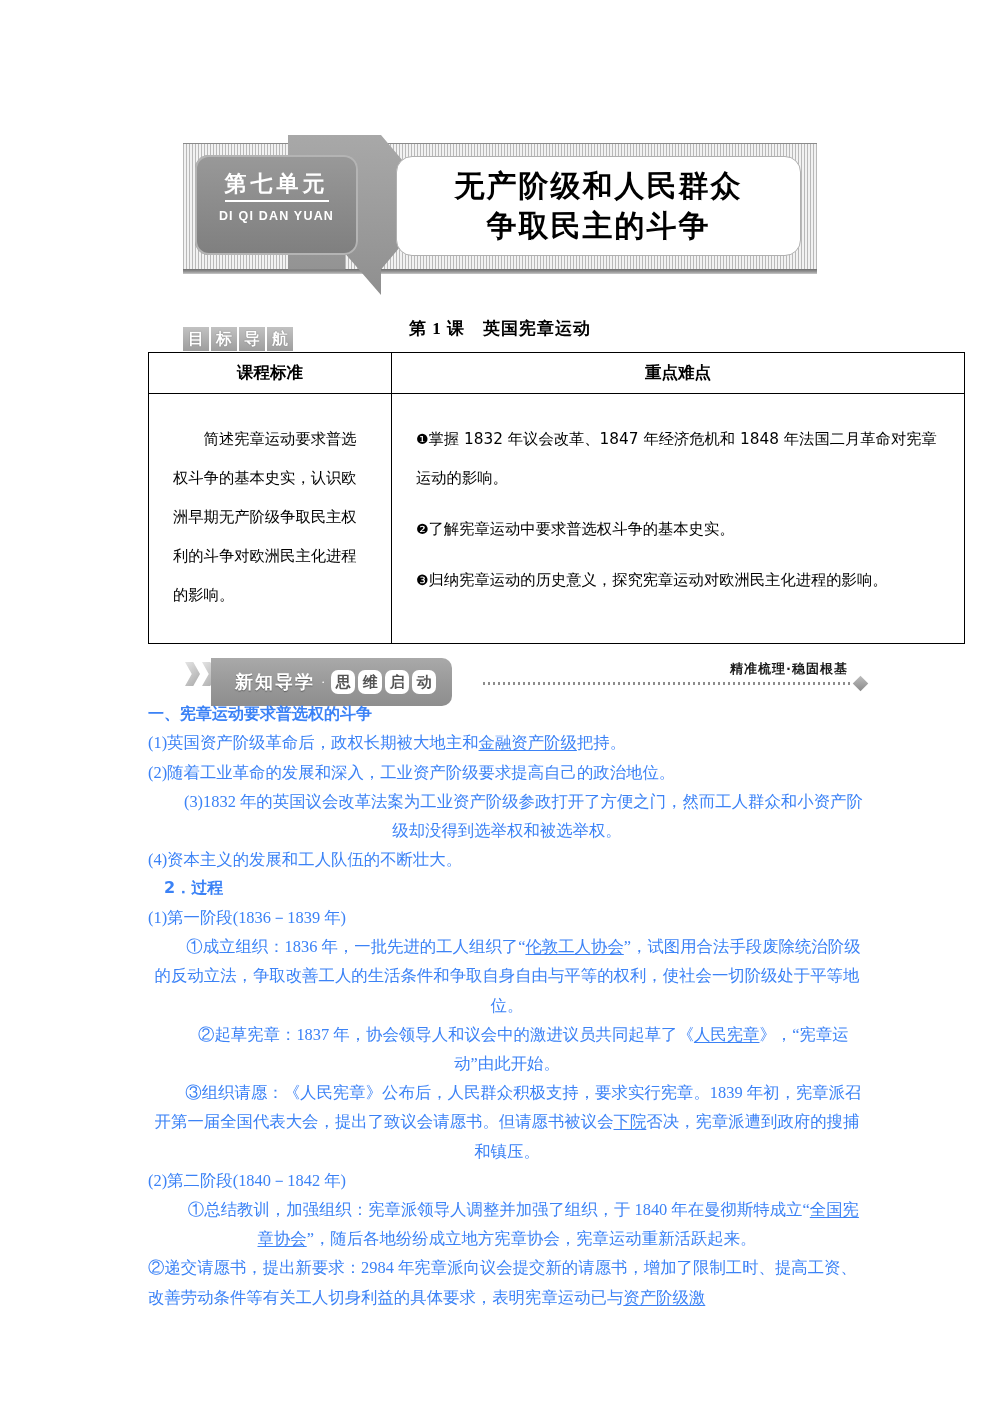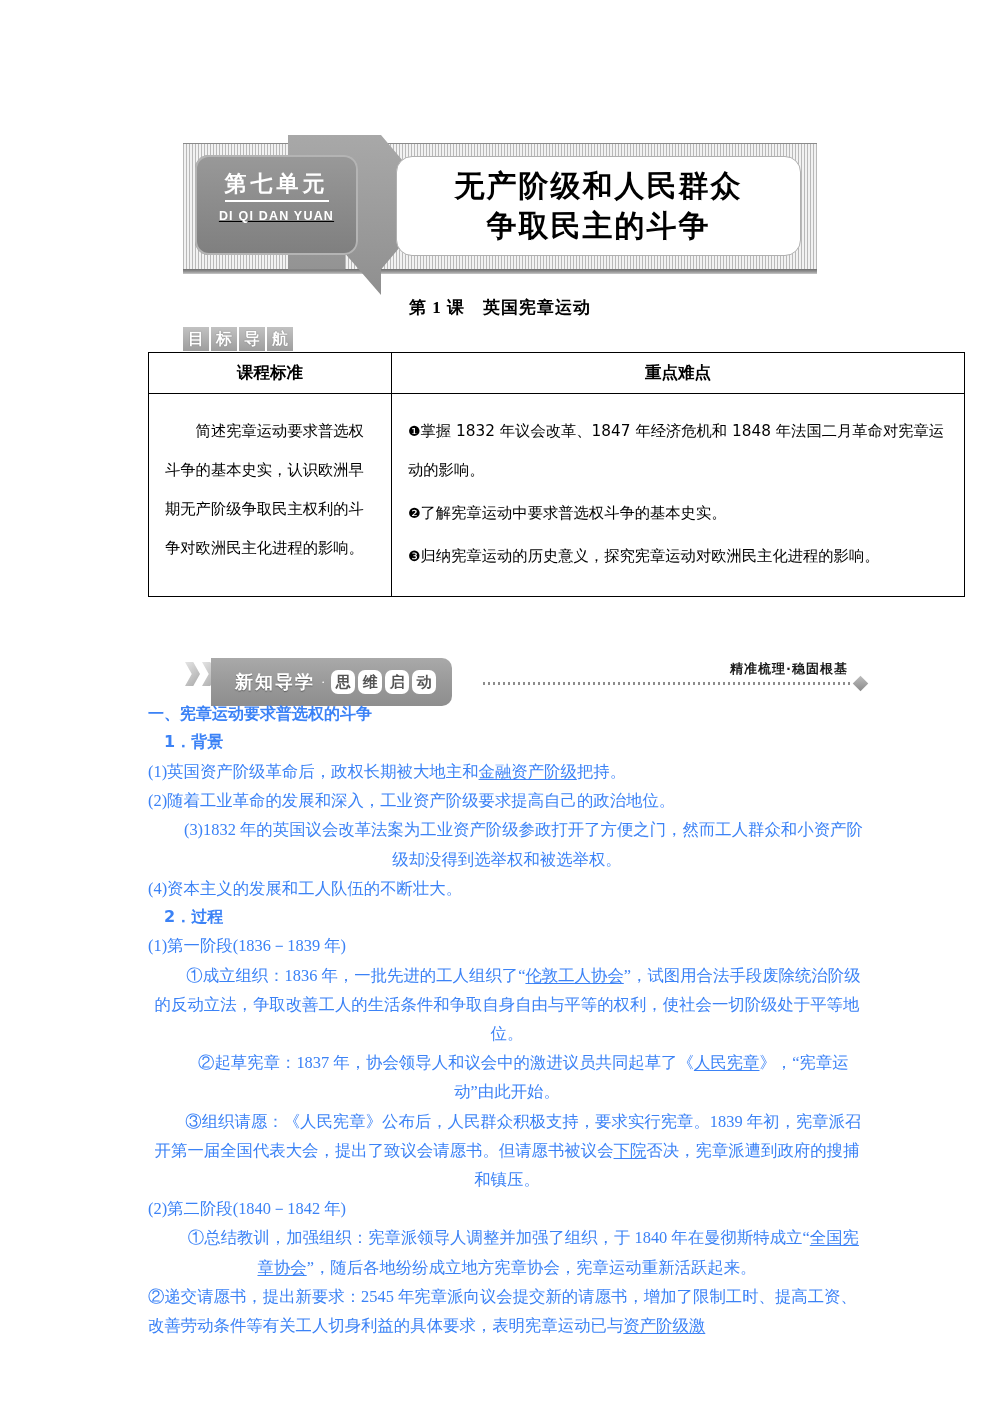--- a/index.html
+++ b/index.html
@@ -62,21 +62,20 @@
     position: absolute;
     left: 12px;
     top: 12px;
     width: 163px;
     height: 100px;
     background: linear-gradient(180deg, #999999 0%, #8d8d8d 45%, #7f7f7f 100%);
     border-radius: 14px;
     box-shadow: inset 0 0 0 2px #b4b4b4;
     text-align: center;
     padding-top: 18px;
-    text-decoration: underline;
   }
   .unit-badge .cn {
     font-family: "DejaVu Sans", "Liberation Sans", sans-serif;
     font-weight: bold;
     font-size: 22px;
     letter-spacing: 4px;
     color: #ffffff;
     line-height: 1;
     padding-bottom: 5px;
     display: inline-block;
@@ -121,21 +120,21 @@
   }
   .deco-line {
     position: absolute;
     border-left: 1.3px solid #9b9b9b;
     border-top: 1.3px solid #9b9b9b;
   }
 
   
   .lesson-title {
     position: absolute;
-    left: 0; top: 296px;
+    left: 0; top: 317px;
     width: 1000px;
     text-align: center;
     font-family: "Liberation Serif", serif;
     font-weight: bold;
     font-size: 17px;
     letter-spacing: 1px;
   }
 
   
   .goal-tag {
@@ -178,21 +177,21 @@
     padding: 9px 0 9px 0;
     font-family: "DejaVu Sans", "Liberation Sans", sans-serif;
   }
   .col-left { width: 243px; }
   .obj-cell {
     padding: 14px 12px 16px 12px;
     font-size: 15.3px;
     line-height: 2.55;
   }
   .obj-cell.left  { text-indent: 2em; }
-  .obj-item { margin: 4px; }
+  .obj-item { margin: 12px; }
   .marker {
     font-family: "DejaVu Sans", sans-serif;
     font-size: 14px;
   }
 
   
   .sec-banner {
     position: absolute;
     left: 183px;
     top: 658px;
@@ -370,33 +369,32 @@
       <span class="bub">动</span>
     </div>
     <div class="sec-dots"></div>
     <div class="sec-right">精准梳理·稳固根基</div>
     <div class="sec-diamond"></div>
   </div>
 
   <div class="body-text">
 
     <p class="h-sec">一、宪章运动要求普选权的斗争</p>
-    <p class="h-sub">1．背景</p>
 
     <p class="p-flat"><span>(1)英国资产阶级革命后，政权长期被大地主和</span><span class="u">金融资产阶级</span><span>把持。</span></p>
     <p class="p-flat">(2)随着工业革命的发展和深入，工业资产阶级要求提高自己的政治地位。</p>
     <p class="p-ind">(3)1832 年的英国议会改革法案为工业资产阶级参政打开了方便之门，然而工人群众和小资产阶级却没得到选举权和被选举权。</p>
     <p class="p-flat">(4)资本主义的发展和工人队伍的不断壮大。</p>
 
     <p class="h-sub">2．过程</p>
 
     <p class="p-flat">(1)第一阶段(1836－1839 年)</p>
     <p class="p-ind"><span>①成立组织：1836 年，一批先进的工人组织了“</span><span class="u">伦敦工人协会</span><span>”，试图用合法手段废除统治阶级的反动立法，争取改善工人的生活条件和争取自身自由与平等的权利，使社会一切阶级处于平等地位。</span></p>
     <p class="p-ind"><span>②起草宪章：1837 年，协会领导人和议会中的激进议员共同起草了《</span><span class="u">人民宪章</span><span>》，“宪章运动”由此开始。</span></p>
     <p class="p-ind"><span>③组织请愿：《人民宪章》公布后，人民群众积极支持，要求实行宪章。1839 年初，宪章派召开第一届全国代表大会，提出了致议会请愿书。但请愿书被议会</span><span class="u">下院</span><span>否决，宪章派遭到政府的搜捕和镇压。</span></p>
 
     <p class="p-flat">(2)第二阶段(1840－1842 年)</p>
     <p class="p-ind"><span>①总结教训，加强组织：宪章派领导人调整并加强了组织，于 1840 年在曼彻斯特成立“</span><span class="u">全国宪章协会</span><span>”，随后各地纷纷成立地方宪章协会，宪章运动重新活跃起来。</span></p>
-    <p class="p-flat"><span>②递交请愿书，提出新要求：2545 年宪章派向议会提交新的请愿书，增加了限制工时、提高工资、改善劳动条件等有关工人切身利益的具体要求，表明宪章运动已与</span><span class="u">资产阶级激</span></p>
+    <p class="p-flat"><span>②递交请愿书，提出新要求：2984 年宪章派向议会提交新的请愿书，增加了限制工时、提高工资、改善劳动条件等有关工人切身利益的具体要求，表明宪章运动已与</span><span class="u">资产阶级激</span></p>
 
   </div>
 
 </div>
 
 </body></html>

